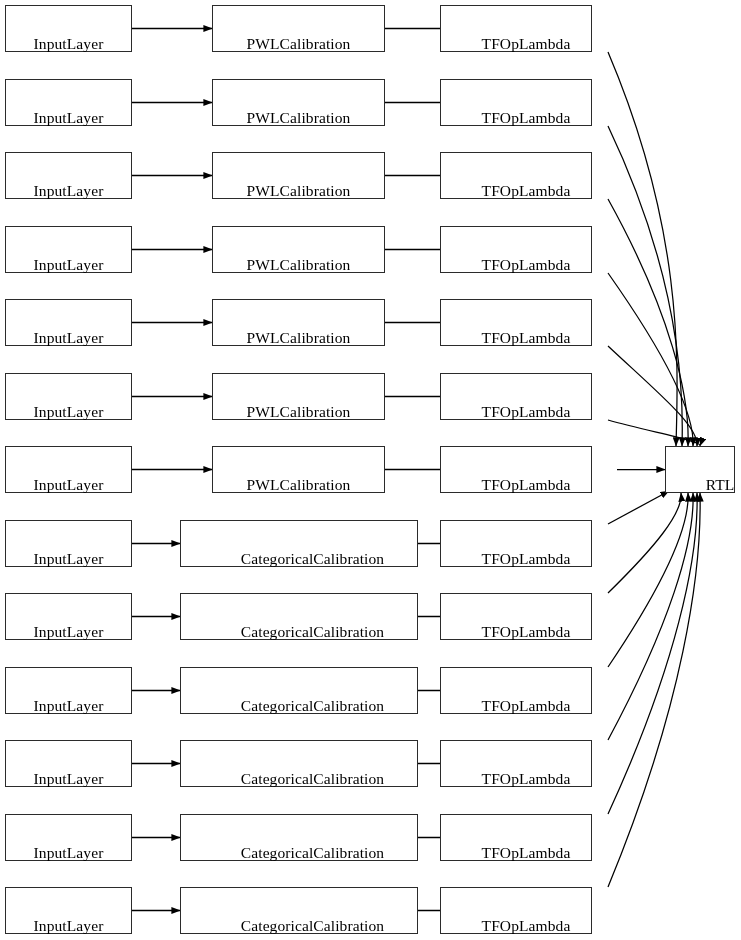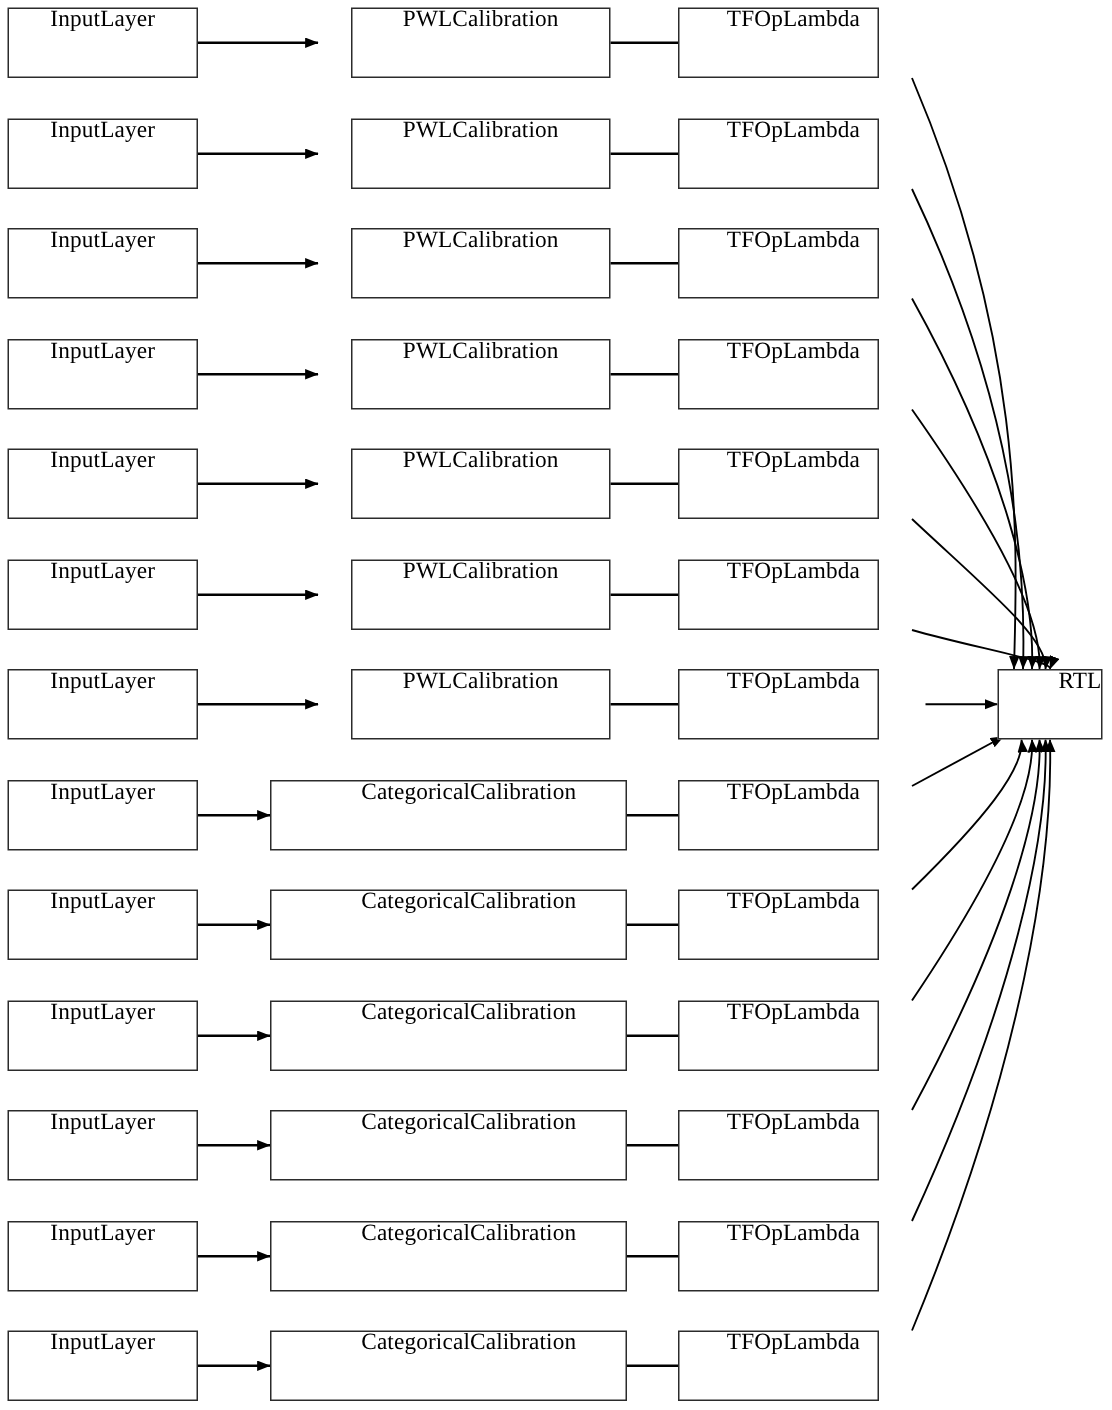--- a/index.html
+++ b/index.html
@@ -25,36 +25,36 @@
     width: 741px;
     height: 940px;
     pointer-events: none;
   }
   .gv-node {
     position: absolute;
     box-sizing: border-box;
     border: 1px solid #2b2b2b;
     background: #ffffff;
     display: flex;
-    align-items: flex-start;
+    align-items: flex-end;
     justify-content: center;
     color: #000000;
     font-size: 15.5px;
     line-height: 1;
     letter-spacing: 0.1px;
     white-space: nowrap;
   }
   .gv-node .gv-label {
     display: block;
     transform: translateY(-0.5px);
   }
   .node-input    { left: 5px;   width: 127px; }
-  .node-pwl      { left: 212px; width: 173px; margin-left: 22px; }
+  .node-pwl      { left: 212px; width: 173px; }
   .node-cat      { left: 180px; width: 238px; padding-left: 27px; }
-  .node-tfop     { left: 452px; width: 134px; padding-left: 20px; }
+  .node-tfop     { left: 440px; width: 152px; padding-left: 20px; }
   .node-rtl      { left: 665px; width: 70px; top: 446px; height: 47px; padding-left: 40px; }
 </style>
 </head>
 <body>
 
 <div id="graph-canvas">
 
   <svg id="edge-layer" viewBox="0 0 741 940" width="741" height="940" xmlns="http://www.w3.org/2000/svg">
     <defs>
       <marker id="arrowhead" markerWidth="9" markerHeight="7" refX="8.6" refY="3.5" orient="auto" markerUnits="userSpaceOnUse">

